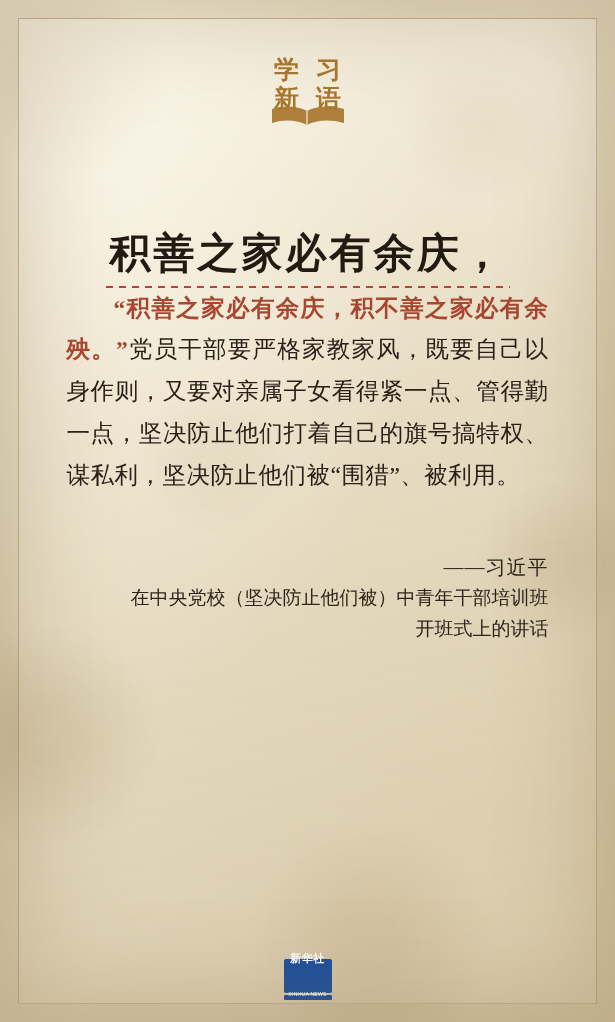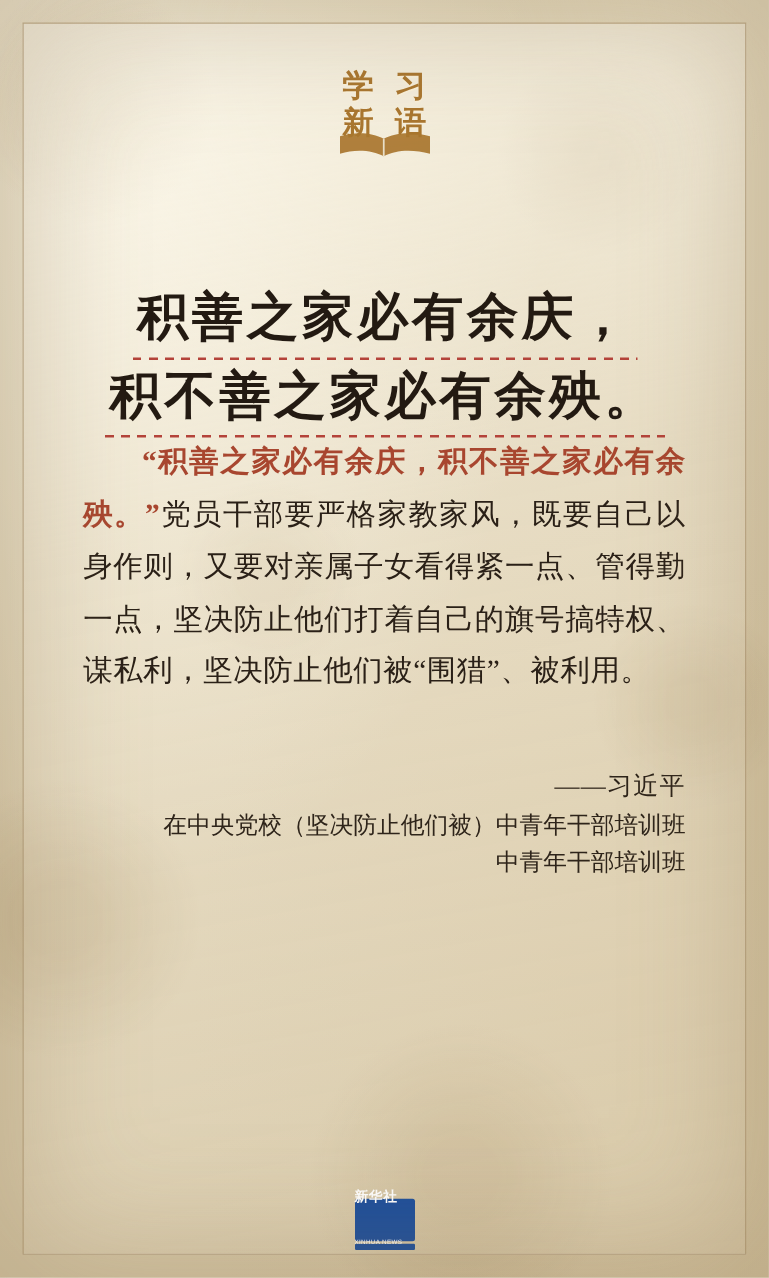--- a/index.html
+++ b/index.html
@@ -175,21 +175,21 @@
     height: 34px;
     margin: 0 auto;
     background: #1c4e9c;
     border-radius: 2px;
     color: #ffffff;
     font-size: 11px;
     line-height: 13px;
     letter-spacing: 0.5px;
     display: flex;
     flex-direction: column;
-    align-items: flex-start;
+    align-items: center;
     justify-content: center;
     font-family: "Liberation Sans", sans-serif;
     gap: 21px;
   }
   .xinhua-box .cn { font-size: 11px; font-weight: bold; }
   .xinhua-box .en { font-size: 5px; letter-spacing: 0.3px; margin-top: 2px; }
   .xinhua-bar {
     width: 48px;
     height: 5px;
     margin: 2px auto 0;
@@ -214,29 +214,28 @@
       </div>
       <svg class="logo-book" viewBox="0 0 76 22">
         <path d="M2 4 C14 0, 28 1, 37 6 C46 1, 60 0, 74 4 L74 18 C60 14, 46 15, 37 20 C28 15, 14 14, 2 18 Z" fill="#a9762f" opacity="0.92"></path>
         <path d="M37 6 L37 20" stroke="#e8dfc8" stroke-width="1.4" fill="none"></path>
       </svg>
     </div>
 
     <div class="headline">
       <div class="headline-line">积善之家必有余庆，</div>
       <br>
-      <div class="headline-line">积不善之家必有余殃。</div>
     </div>
 
     <div class="body-quote"><span class="hl">“积善之家必有余庆，积不善之家必有余殃。”</span><span>党员干部要严格家教家风，既要自己以身作则，又要对亲属子女看得紧一点、管得勤一点，坚决防止他们打着自己的旗号搞特权、谋私利，坚决防止他们被“围猎”、被利用。</span></div>
 
     <div class="attribution">
       <div class="author">——习近平</div>
       <div>在中央党校（坚决防止他们被）中青年干部培训班</div>
-      <div>中青年干部培训班</div>
+      <div>开班式上的讲话</div>
     </div>
 
   </div>
 
   <div class="footer-logo">
     <div class="xinhua-box">
       <div class="cn">新华社</div>
       <div class="en">XINHUA NEWS</div>
     </div>
     <div class="xinhua-bar"></div>

